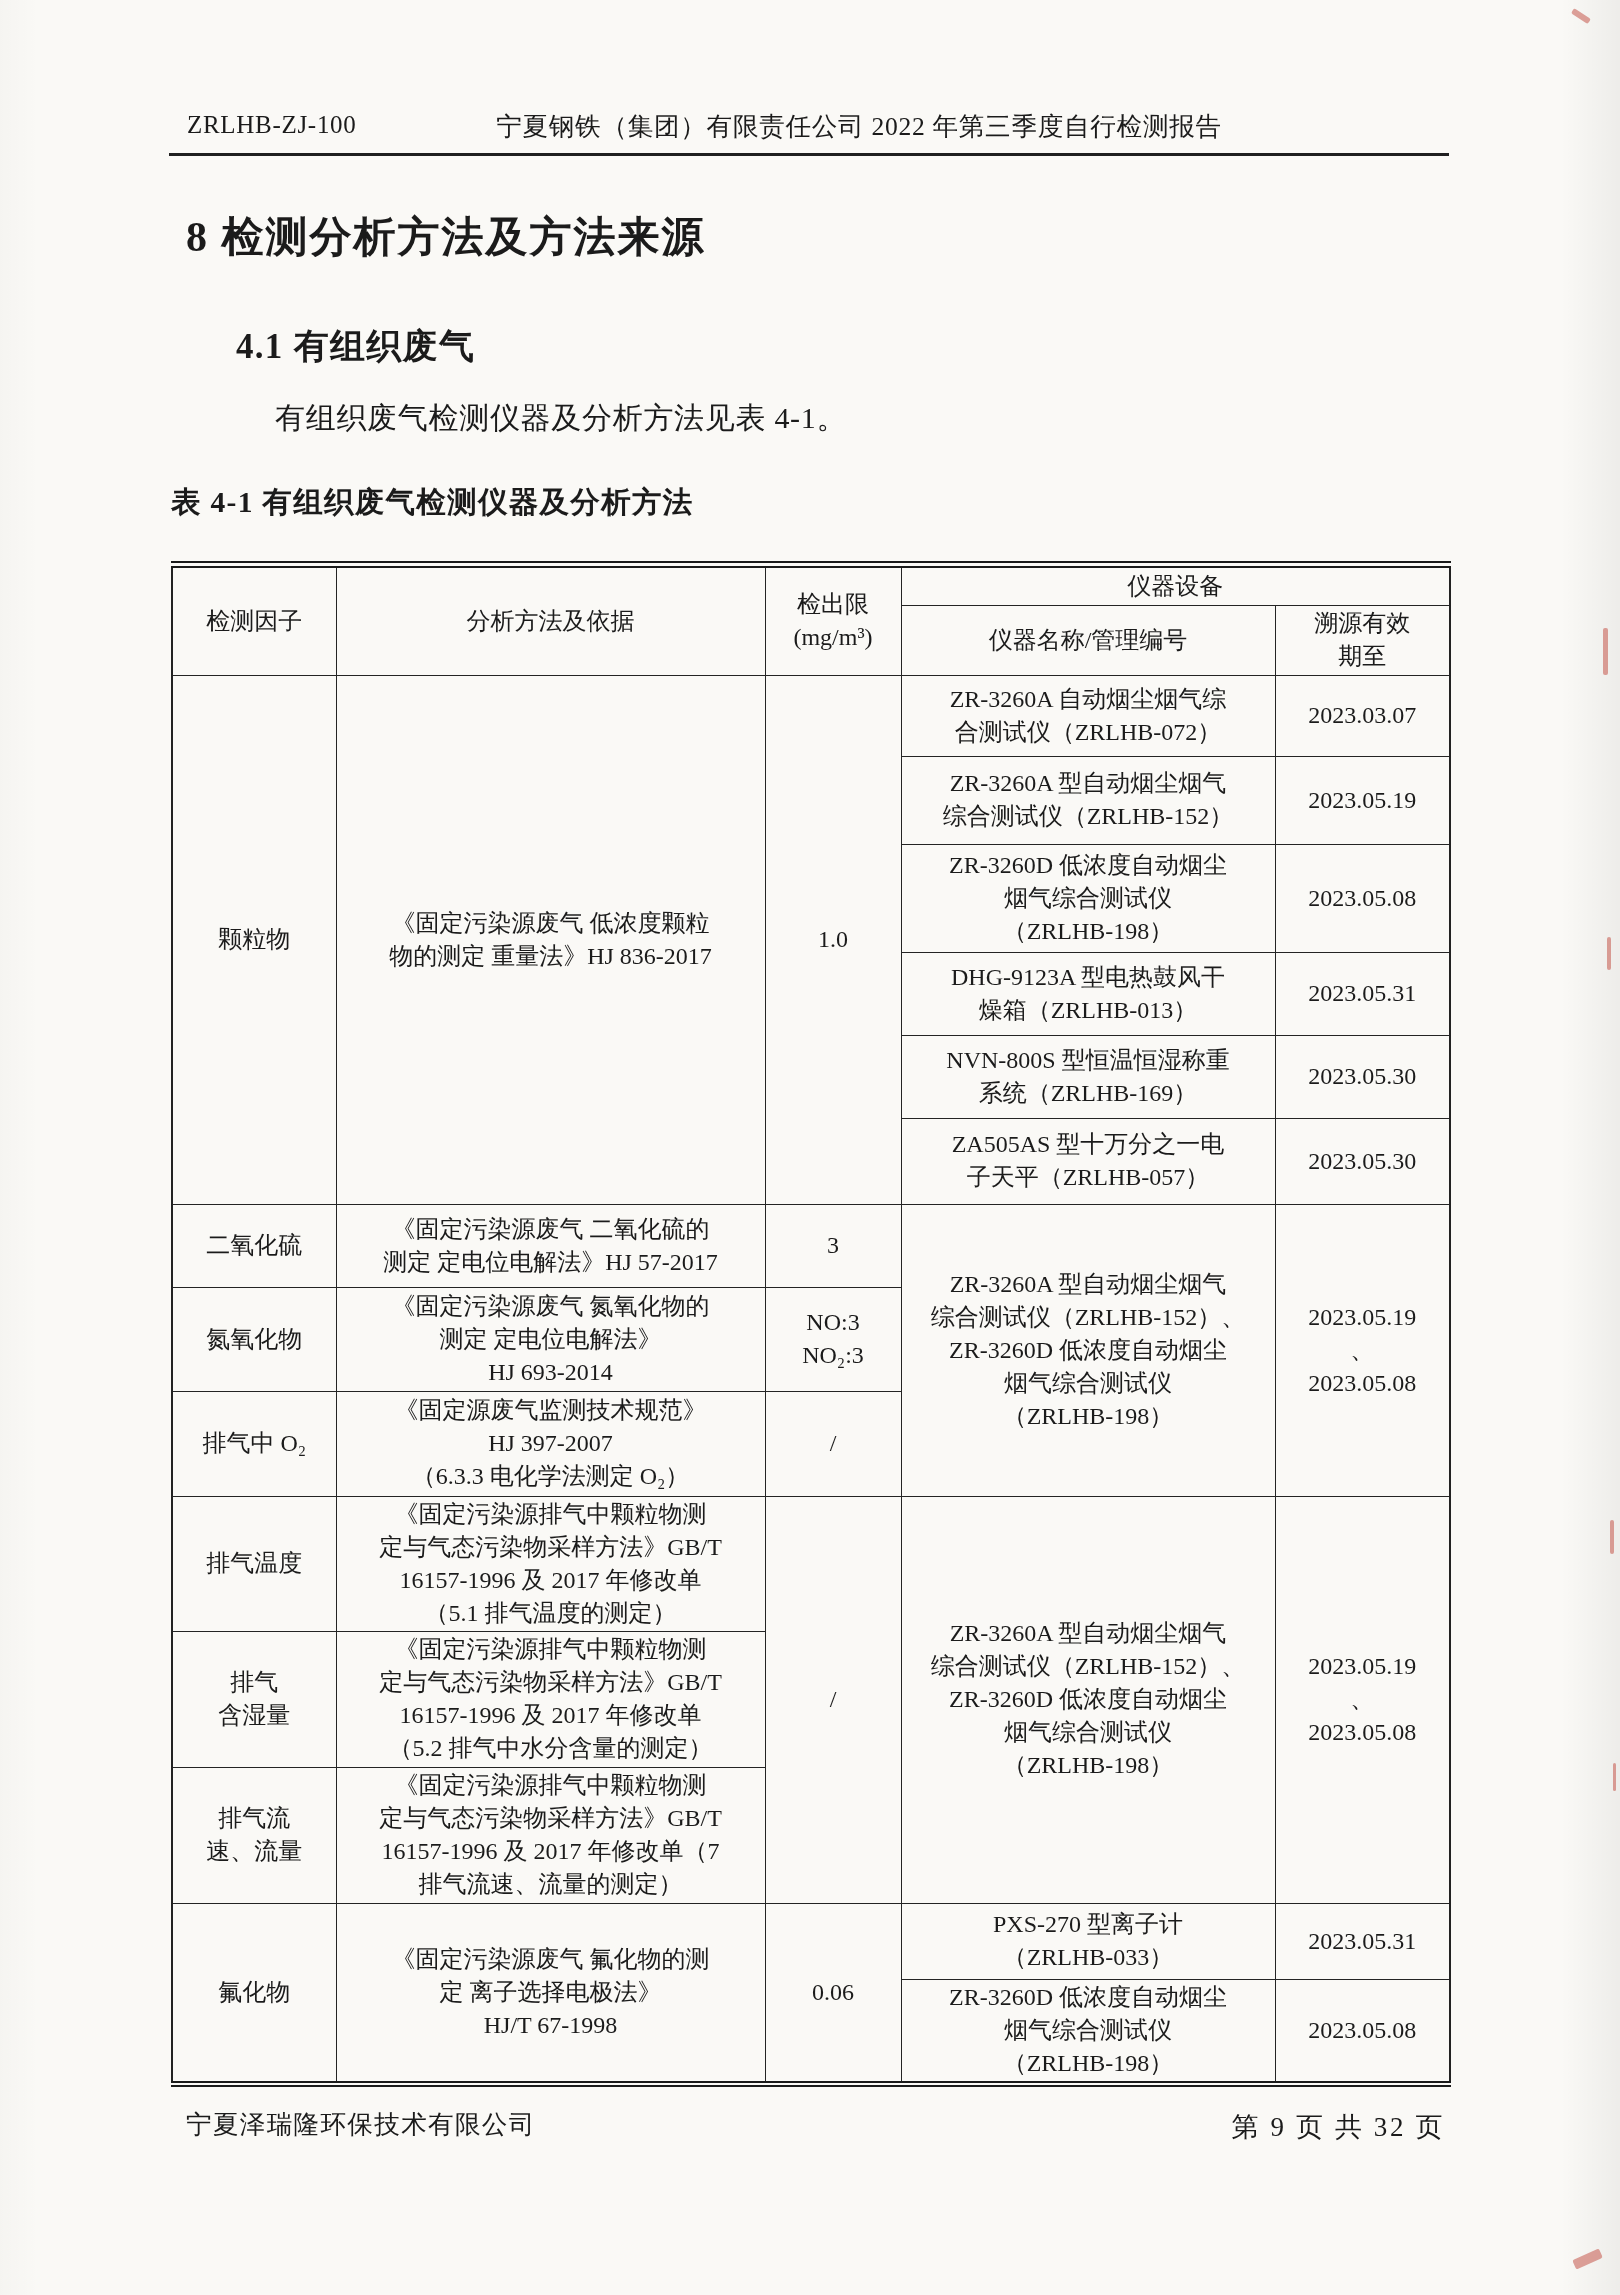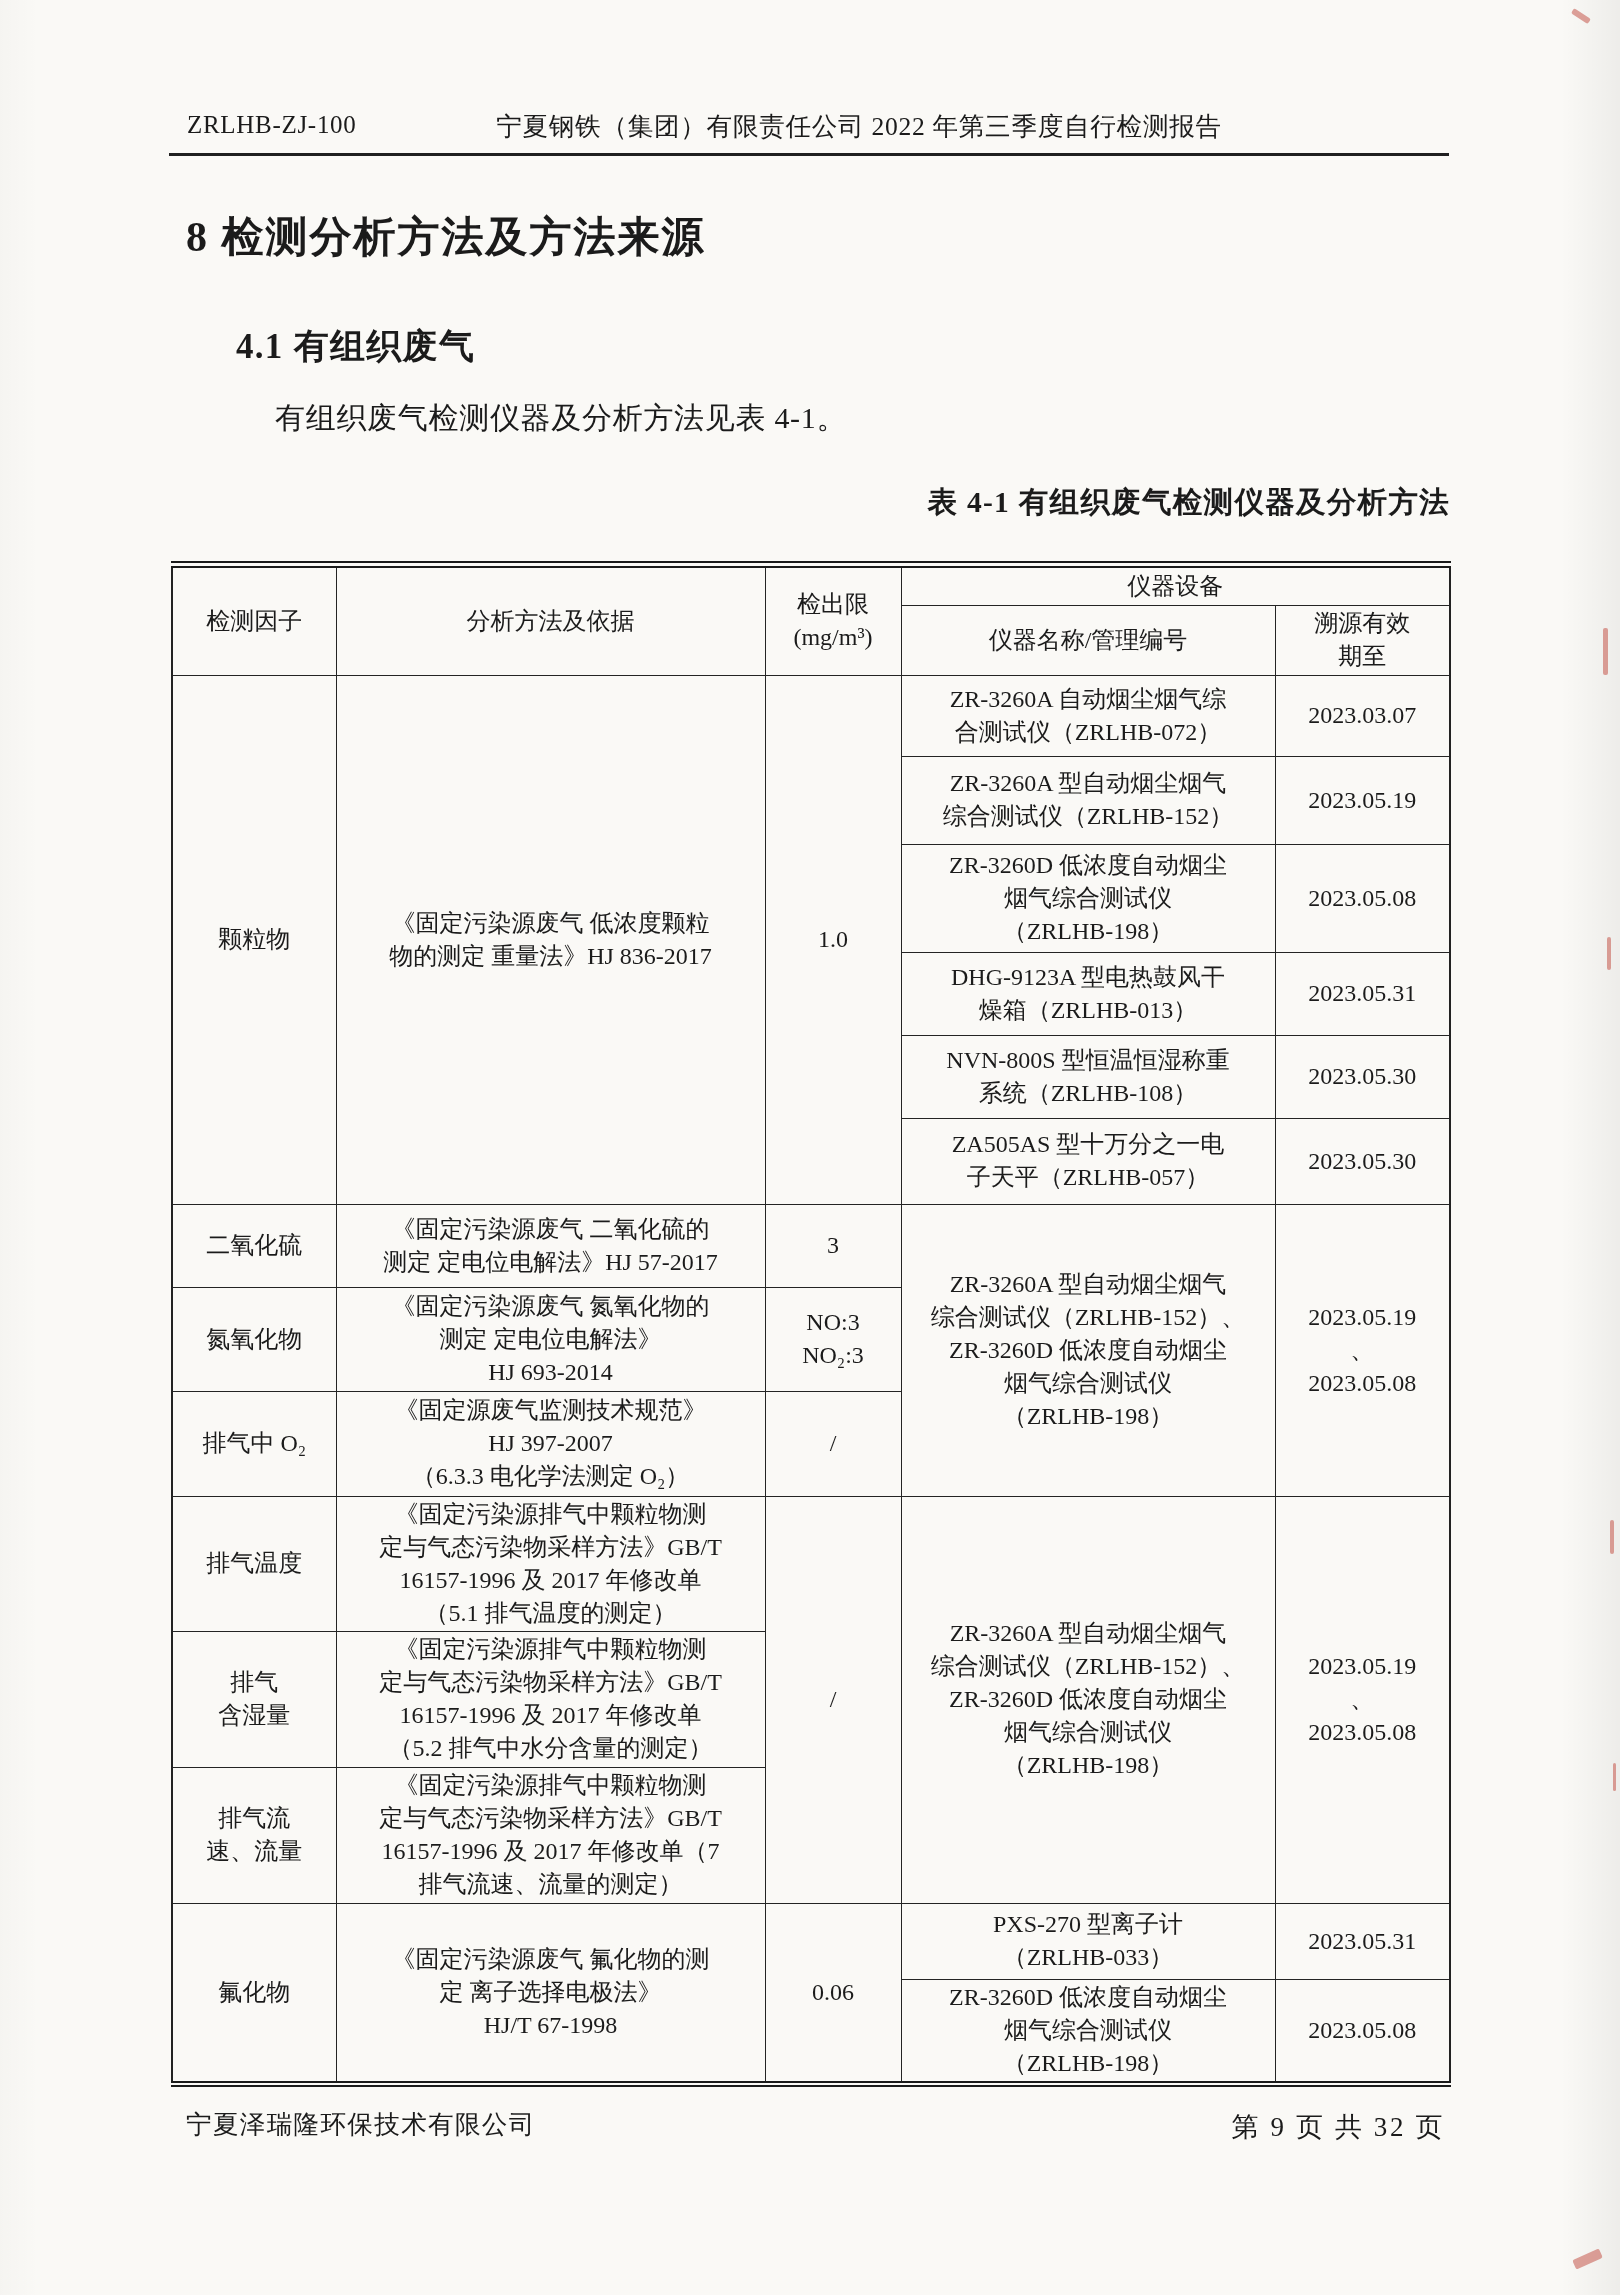--- a/index.html
+++ b/index.html
@@ -12,21 +12,21 @@
   .page-shade{
     position:absolute;inset:0;pointer-events:none;
     background:linear-gradient(to right, rgba(0,0,0,0.02) 0, rgba(0,0,0,0) 39px, rgba(0,0,0,0) 1561px, rgba(0,0,0,0.05) 1621px);
   }
   .doc-code{position:absolute;left:187px;top:111px;font-size:25px;letter-spacing:0.7px;}
   .report-title{position:absolute;left:859px;top:109px;transform:translateX(-50%);font-size:25.6px;white-space:nowrap;letter-spacing:0.7px;text-align:right;}
   .header-rule{position:absolute;left:169px;top:153px;width:1280px;height:2.6px;background:#202020;}
   .h1{position:absolute;left:186px;top:209px;font-size:42px;font-weight:bold;letter-spacing:2px;}
   .h2{position:absolute;left:236px;top:323px;font-size:35px;font-weight:bold;letter-spacing:1.3px;}
   .intro{position:absolute;left:275px;top:384px;font-size:30px;letter-spacing:0.7px;margin-top:14px;}
-  .caption{position:absolute;left:171px;top:483px;width:1279px;text-align:right;font-size:29.5px;font-weight:bold;letter-spacing:1.3px;}
+  .caption{position:absolute;left:171px;top:483px;width:1279px;text-align:left;font-size:29.5px;font-weight:bold;letter-spacing:1.3px;}
 
   table.t{
     position:absolute;left:171px;top:561px;width:1279px;
     border-collapse:collapse;table-layout:fixed;
     border-top:7.2px double #1a1a1a;
     border-bottom:6.6px double #1a1a1a;
     border-left:2px solid #222;
     border-right:2px solid #222;
   }
   table.t th,table.t td{
@@ -108,21 +108,21 @@
 （ZRLHB-198）</td>
       <td class="bb3">2023.05.08</td>
     </tr>
     <tr style="height:83px">
       <td class="bb3 pre">DHG-9123A 型电热鼓风干
 燥箱（ZRLHB-013）</td>
       <td class="bb3">2023.05.31</td>
     </tr>
     <tr style="height:83px">
       <td class="bb3 pre">NVN-800S 型恒温恒湿称重
-系统（ZRLHB-108）</td>
+系统（ZRLHB-169）</td>
       <td class="bb3">2023.05.30</td>
     </tr>
     <tr style="height:86px">
       <td class="bb5 pre">ZA505AS 型十万分之一电
 子天平（ZRLHB-057）</td>
       <td class="bb5">2023.05.30</td>
     </tr>
 
     <tr style="height:83px">
       <td class="bb3">二氧化硫</td>

